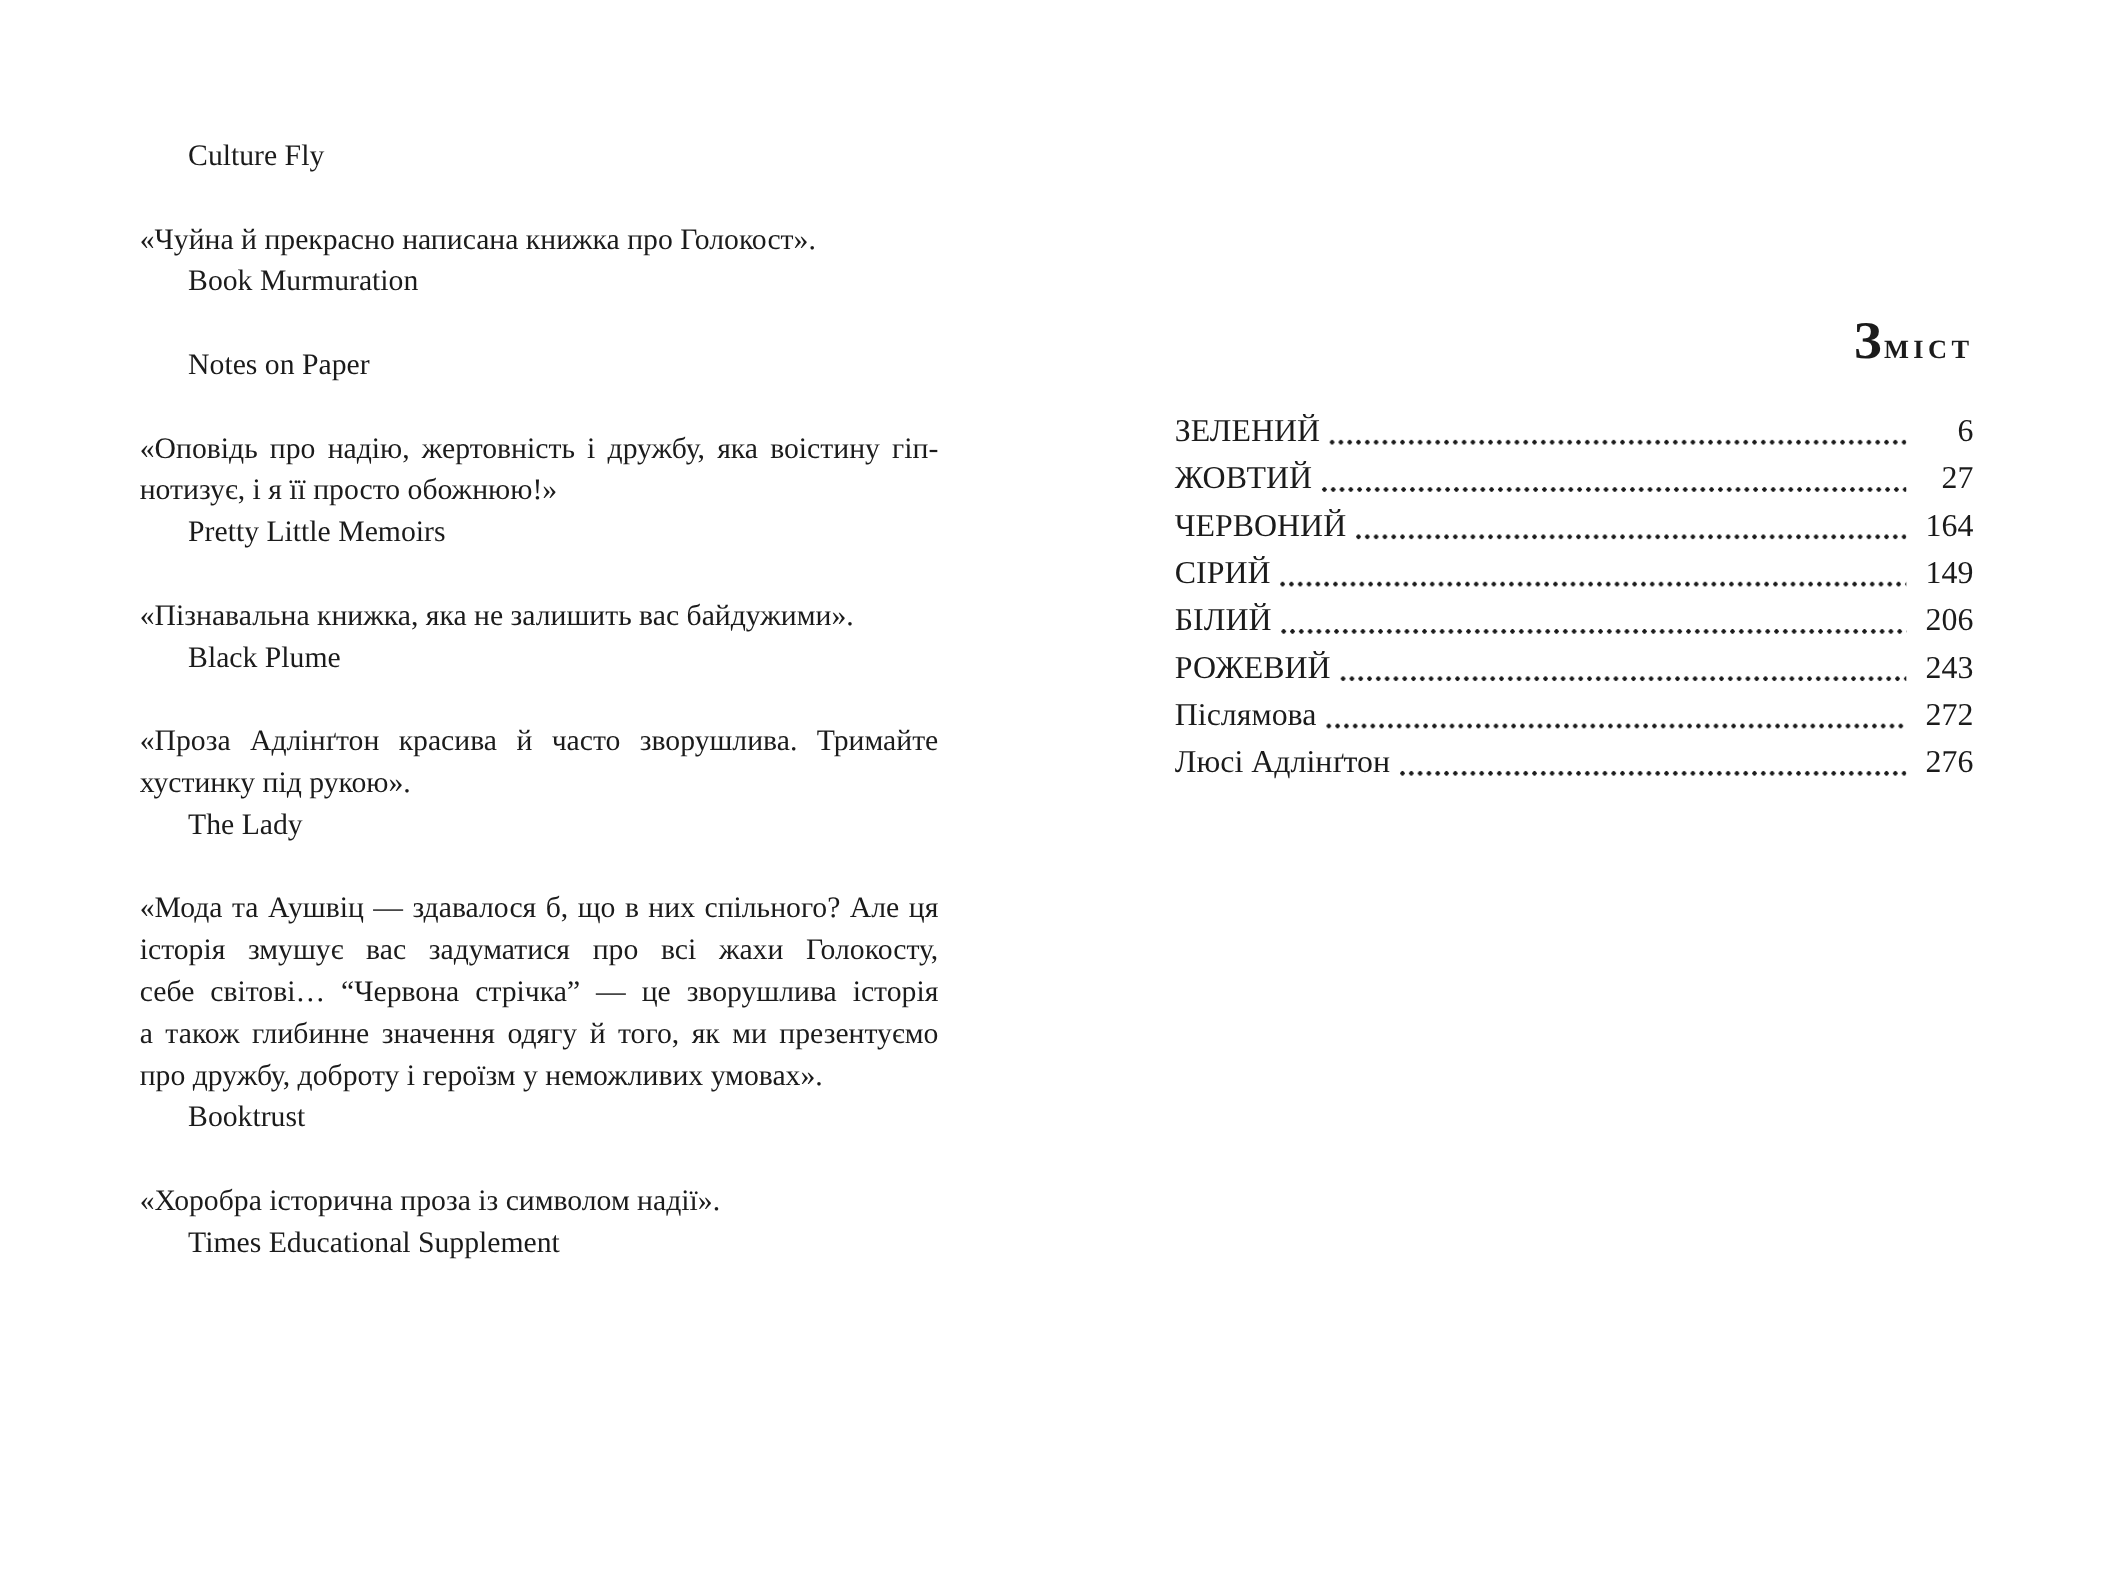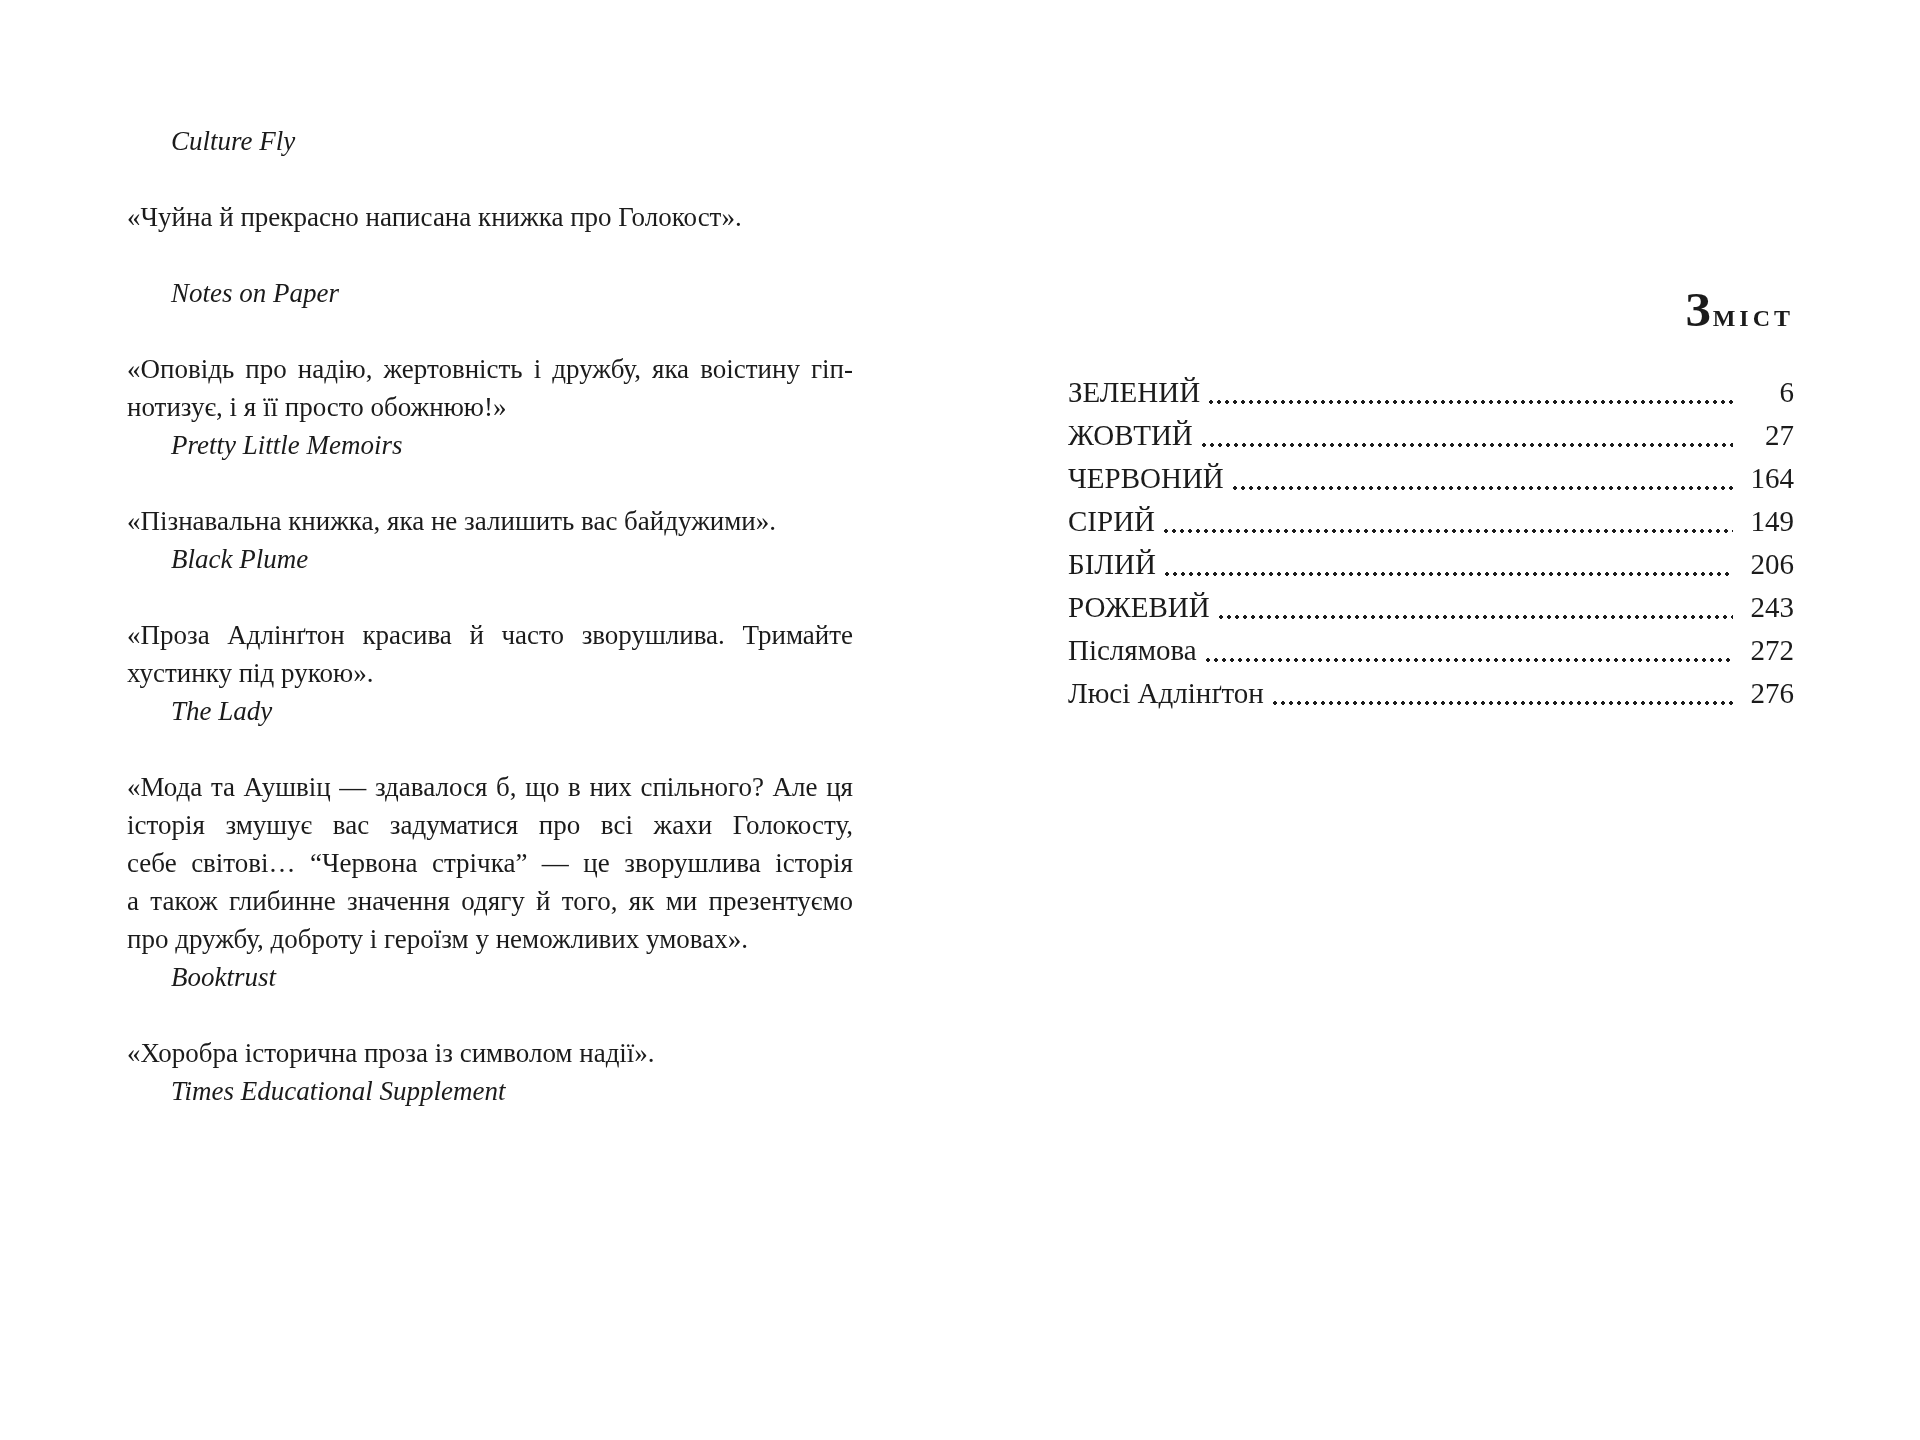--- a/index.html
+++ b/index.html
@@ -27,21 +27,20 @@
   }
   .review { margin: 0 0 38px 0; }
   .review:last-child { margin-bottom: 0; margin-top: 16px; }
   .qline { margin: 0; }
   .just {
     text-align: justify;
     text-align-last: justify;
   }
   .attr {
     margin: 0;
-    font-style: italic;
     padding-left: 44px;
   }
 
   
   .right-page {
     position: absolute;
     left: 1068px;
     top: 284px;
     width: 726px;
     font-size: 29px;
@@ -84,20 +83,21 @@
 <body>
 
 <div class="left-page">
 
   <section class="review">
     <p class="attr">Culture Fly</p>
   </section>
 
   <section class="review">
     <p class="qline">«Чуйна й прекрасно написана книжка про Голокост».</p>
+    <p class="attr">Book Murmuration</p>
   </section>
 
   <section class="review">
     <p class="attr">Notes on Paper</p>
   </section>
 
   <section class="review">
     <p class="qline just">«Оповідь про надію, жертовність і дружбу, яка воістину гіп-</p>
     <p class="qline">нотизує, і я її просто обожнюю!»</p>
     <p class="attr">Pretty Little Memoirs</p>

